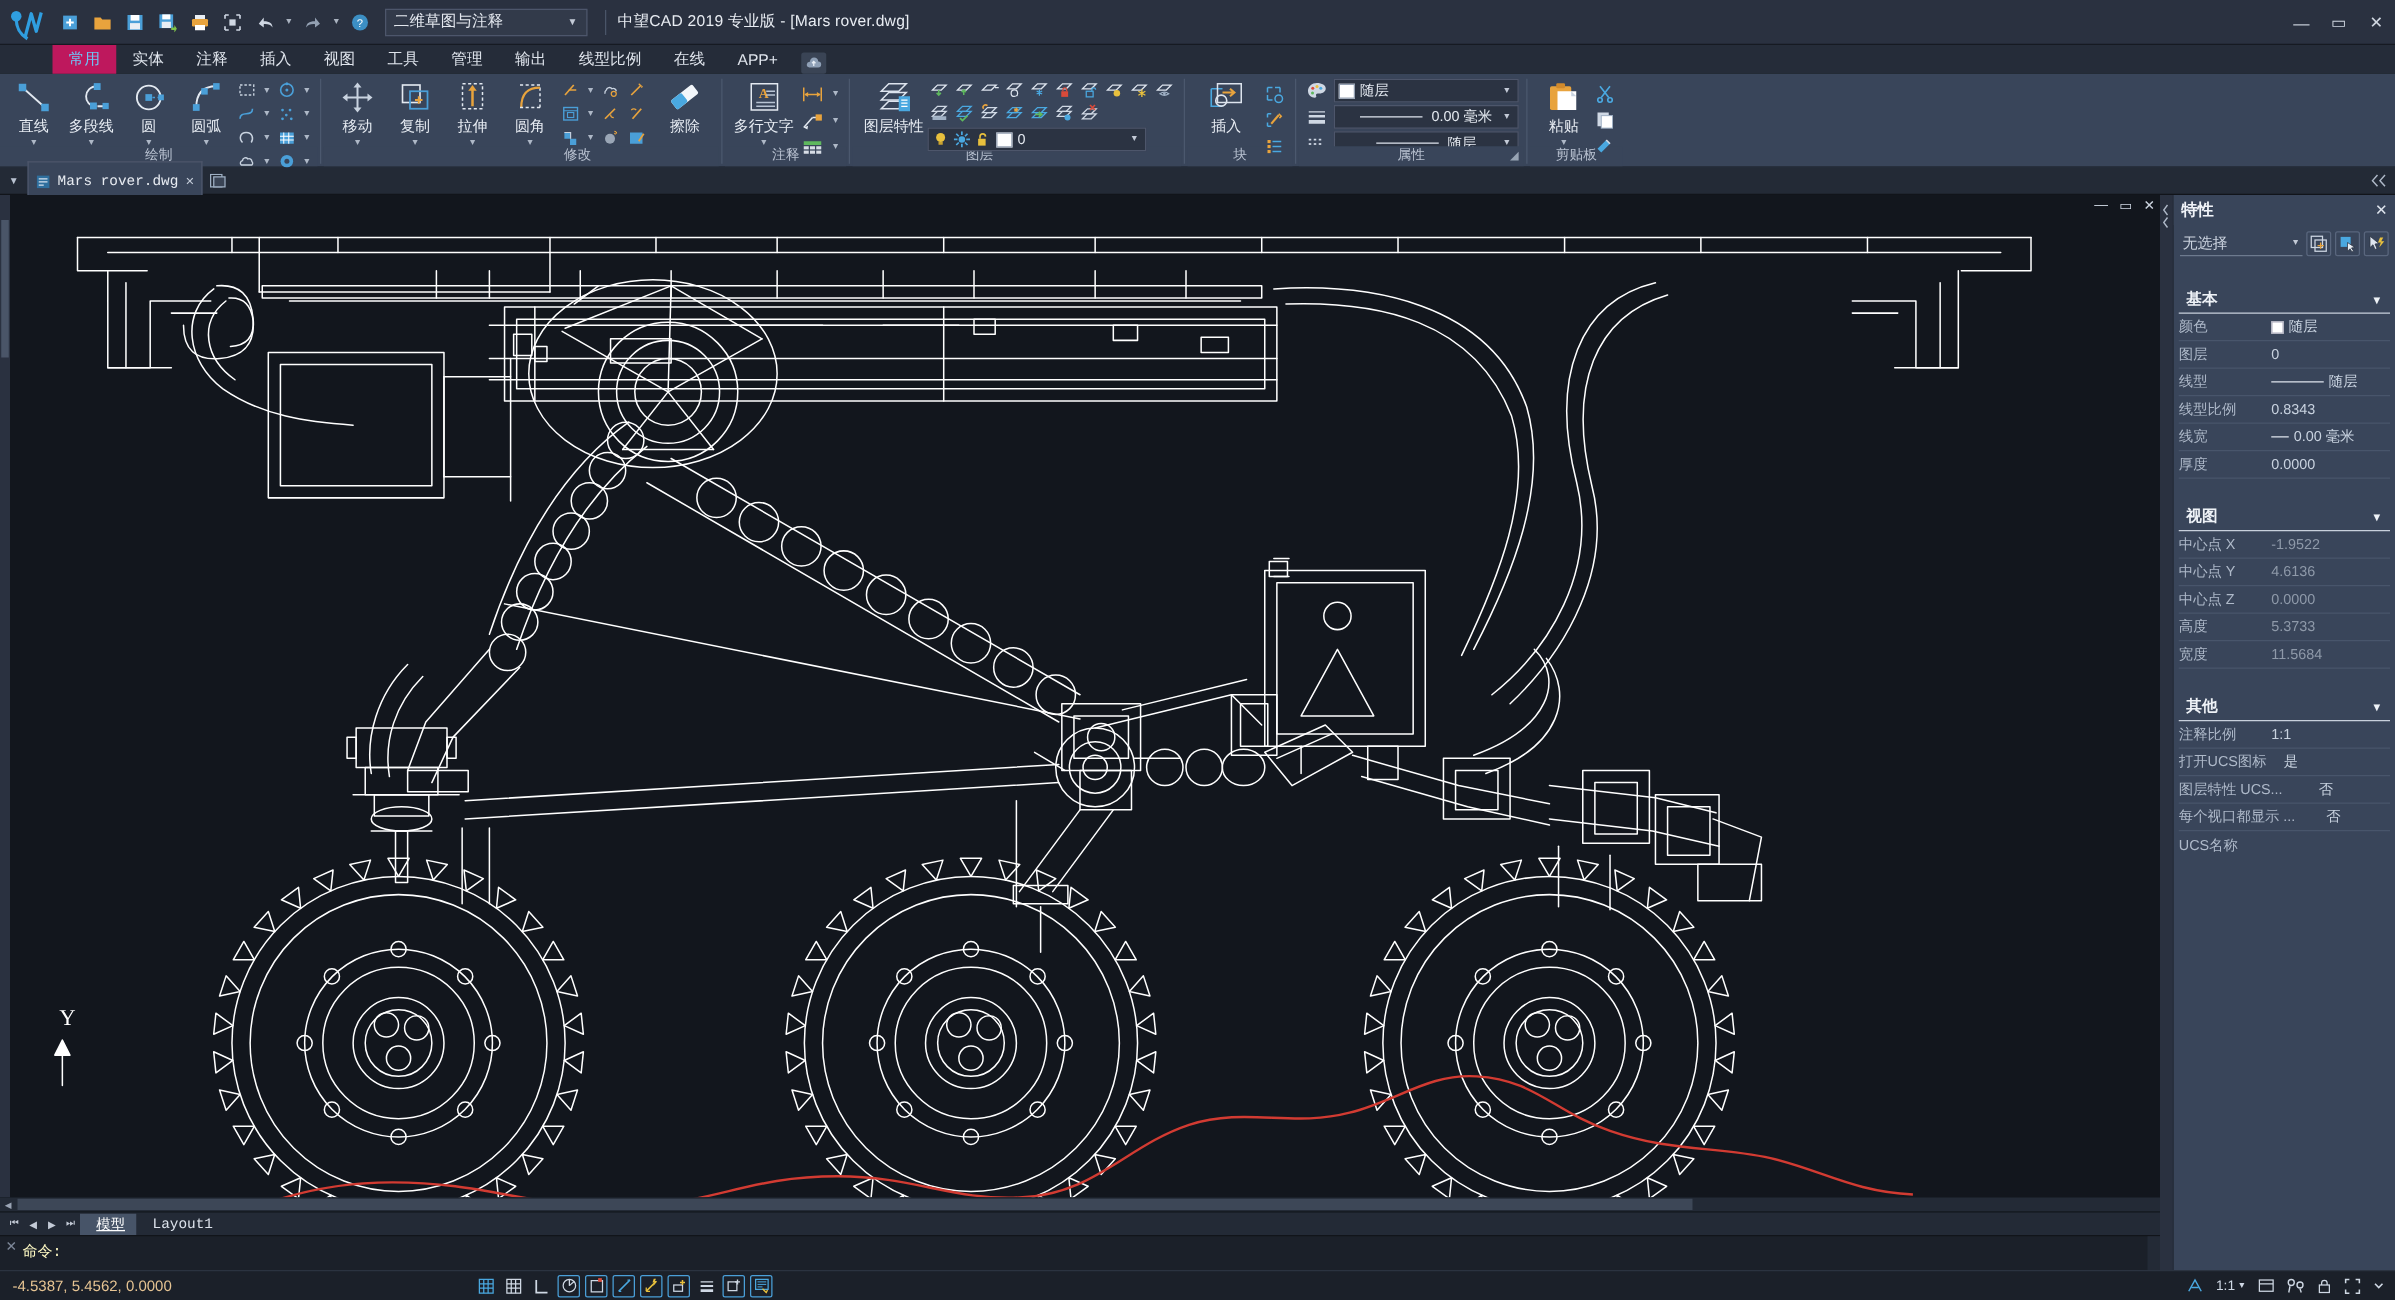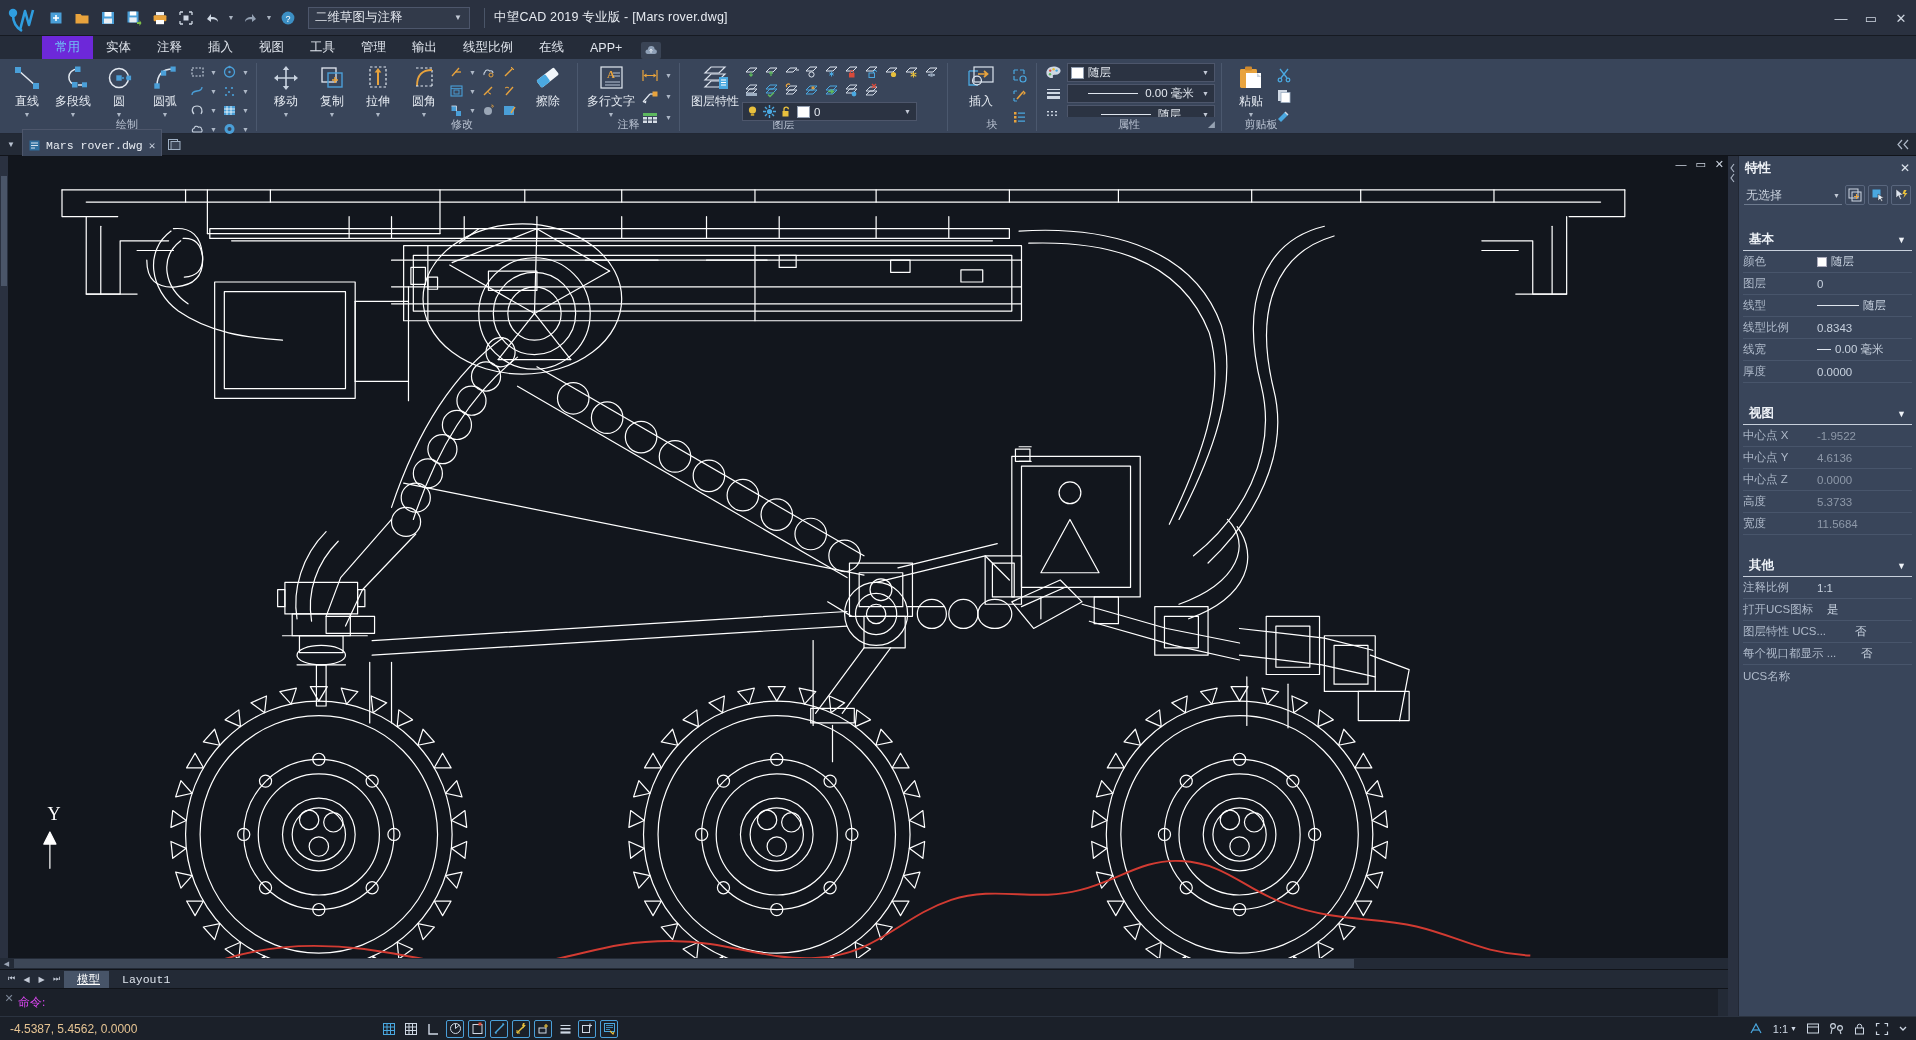--- a/index.html
+++ b/index.html
@@ -36,21 +36,21 @@
 
   
   .ribtabs {
     height:23px; background:#252c39; display:flex; align-items:flex-end;
     padding-left:42px; flex:none; position:relative;
   }
   .rtab {
     height:23px; padding:0 13px; font-size:12.5px; color:#dfe4ec;
     display:flex; align-items:center; cursor:default; white-space:nowrap;
   }
-  .rtab.active { background:#6d28d9; color:#6fc3f5; }
+  .rtab.active { background:#be185d; color:#6fc3f5; }
   .rtab-icon { margin-left:6px; width:20px; height:17px; display:flex; align-items:center; justify-content:center; background:#3a4455; border-radius:2px; }
 
   
   .ribbon {
     height:75px; background:#39455a; display:flex; align-items:stretch; flex:none;
     border-bottom:1px solid #222834;
   }
   .rpanelwrap { display:flex; flex-direction:column; }
   .rpanel { display:flex; align-items:flex-start; padding:2px 4px 0 4px; height:58px; position:relative; }
   .rlabelrow { height:17px; background:#39455a; }
@@ -104,21 +104,21 @@
   
   .panelsplit { width:10px; background:#2a3140; display:flex; align-items:flex-start; justify-content:center; padding-top:4px; }
 
   
   .props { width:178px; background:#39455a; display:flex; flex-direction:column; flex:none; border-left:1px solid #222834; }
   .props-title {
     height:24px; display:flex; align-items:center; padding:0 6px;
     font-size:13px; font-weight:bold; color:#f0f3f8; background:#39455a;
     justify-content:space-between;
   }
-  .props-sel { display:flex; align-items:flex-end; padding:5px 5px 4px 5px; gap:3px; }
+  .props-sel { display:flex; align-items:center; padding:5px 5px 4px 5px; gap:3px; }
   .selcombo {
     flex:1; height:19px; border-bottom:1px solid #6d7race; border-bottom:1px solid #6d7a8e;
     display:flex; align-items:center; justify-content:space-between;
     font-size:12px; color:#c9d1dd; padding:0 2px;
   }
   .pibtn { width:20px; height:20px; border:1px solid #59667d; display:flex; align-items:center; justify-content:center; border-radius:2px; }
   .grpspace { height:22px; }
   .grphead {
     display:flex; align-items:center; justify-content:space-between;
     padding:0 6px 2px 6px; font-size:12.5px; font-weight:bold; color:#eef2f7;
@@ -141,21 +141,21 @@
     height:19px; background:#232a36; display:flex; align-items:center; gap:0;
     padding-left:4px; flex:none; border-top:1px solid #11141a;
   }
   .navbtn { width:15px; height:15px; display:flex; align-items:center; justify-content:center; font-size:8px; color:#c3cad6; }
   .ltab { height:17px; display:flex; align-items:center; padding:0 9px 0 13px; font-size:11.5px;
           font-family:"Liberation Mono","DejaVu Sans Mono",monospace; color:#dde3ec; position:relative; }
   .ltab.active { background:#475468; color:#fff;text-decoration:underline; }
 
   .cmdarea { height:28px; background:#1b2029; display:flex; align-items:flex-start; flex:none; position:relative; border-top:1px solid #11141a;}
   .cmdclose { width:18px; text-align:center; color:#7d8798; font-size:11px; line-height:18px; }
-  .cmdline { flex:1; font-size:12px; color:#d946ef; line-height:26px; font-family:Liberation Serif, serif; }
+  .cmdline { flex:1; font-size:12px; color:#fef9c3; line-height:26px; font-family:Liberation Mono, monospace; }
   .cmdscroll { position:absolute; right:0; top:0; width:10px; height:28px; background:#232a36; }
 
   .statusbar {
     height:24px; background:#1b2029; display:flex; align-items:center; flex:none;
     border-top:1px solid #2b3340; position:relative;
   }
   .coords { font-size:12px; color:#e6c493; padding-left:10px; width:330px; border-bottom:1px solid #3a4354; height:24px; line-height:24px;}
   .stoggles { display:flex; align-items:center; gap:4px; margin-left:50px; }
   .stog { width:18px; height:18px; display:flex; align-items:center; justify-content:center; border-radius:2px; }
   .stog.on { border:1px solid #4a9fd8; }

